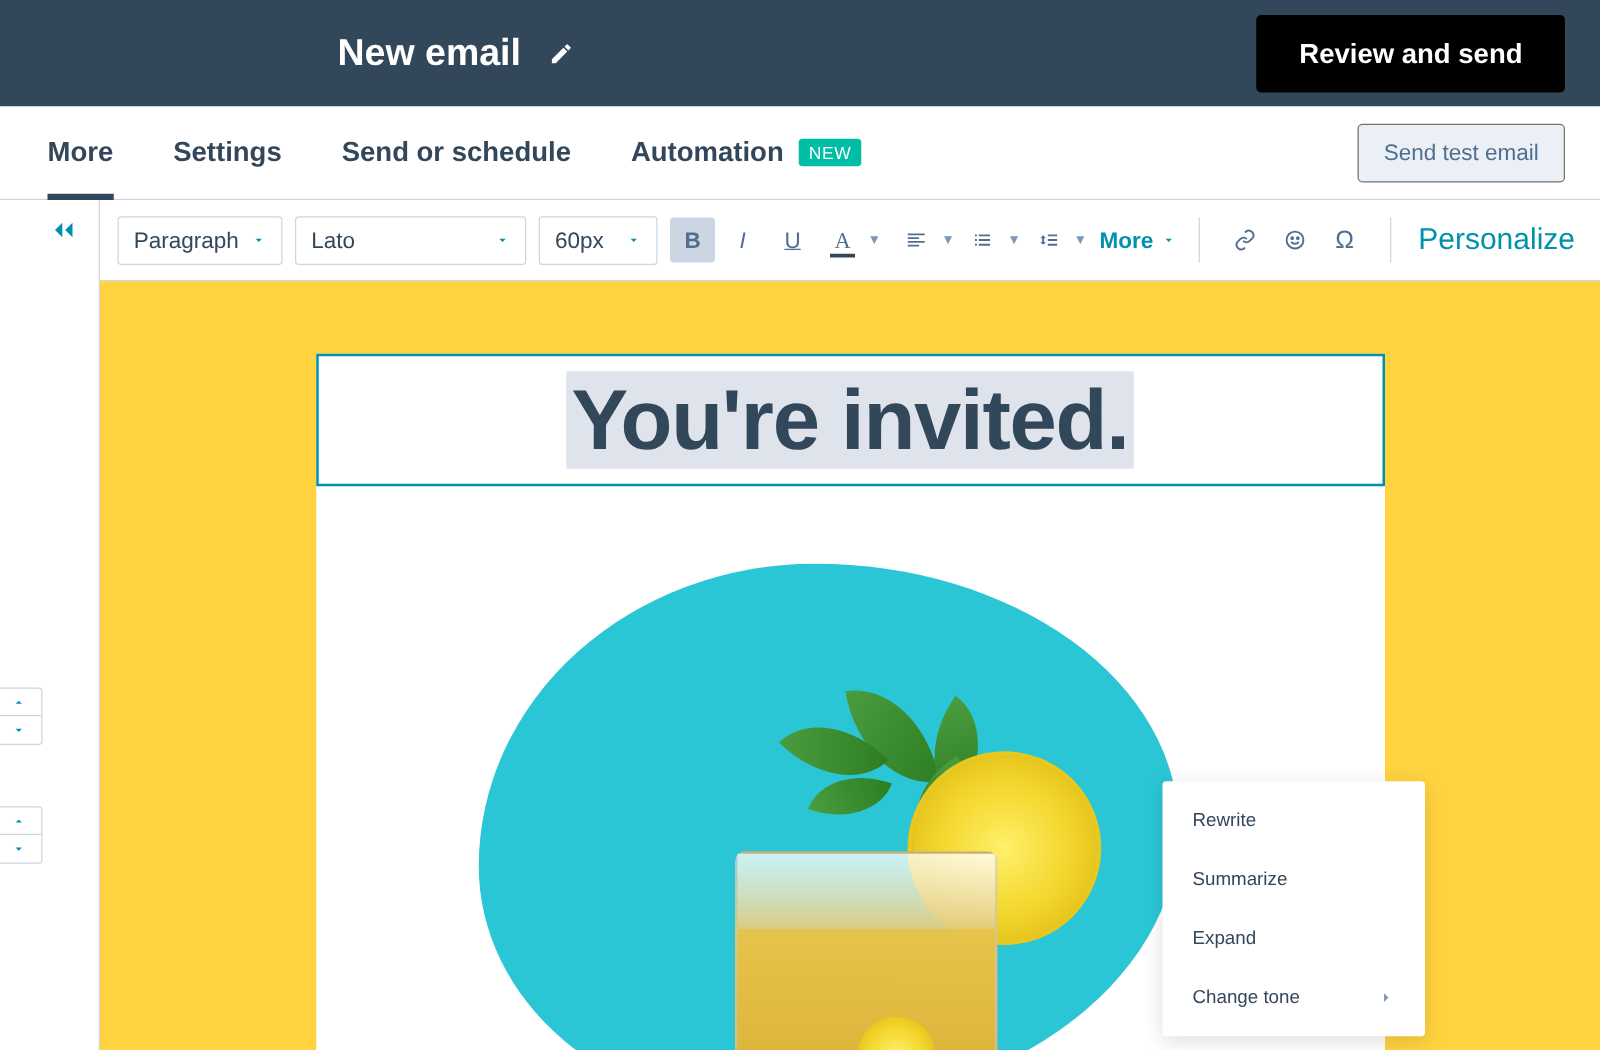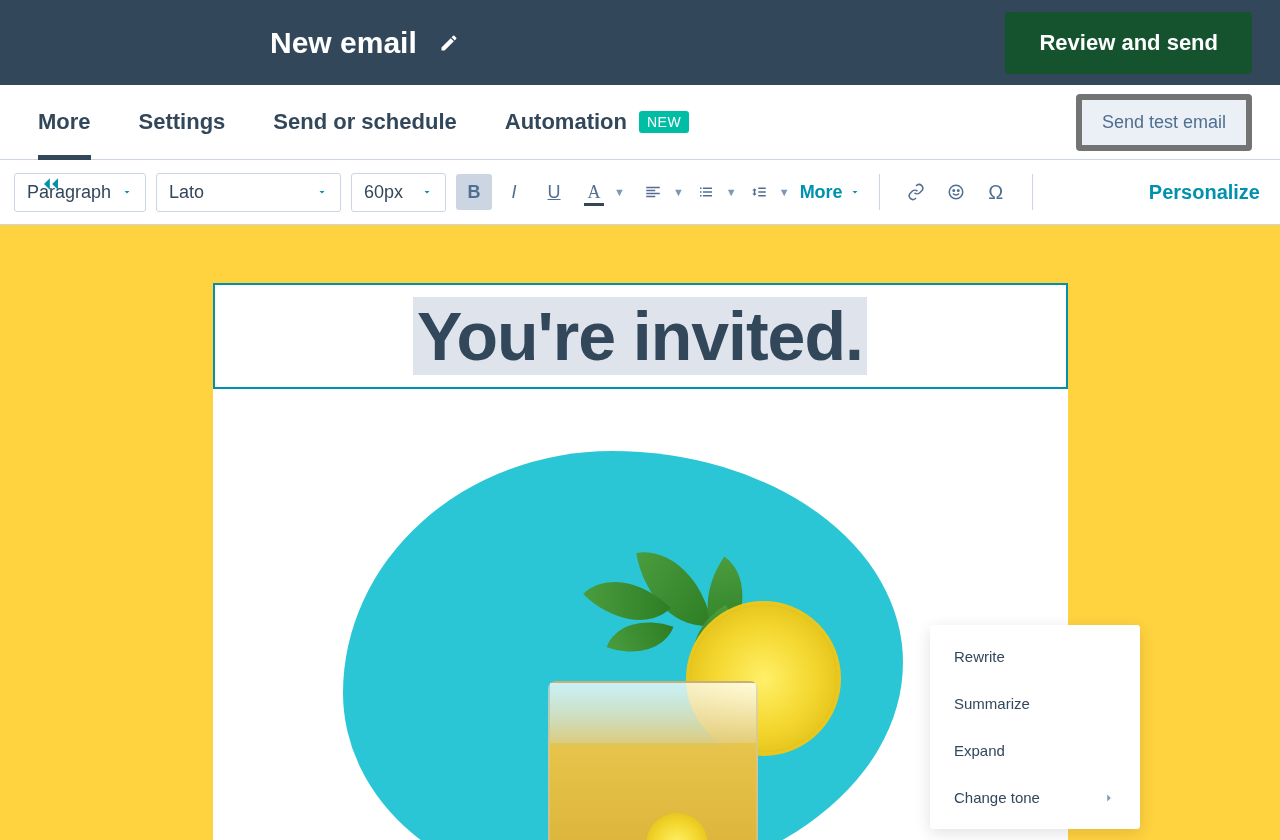--- a/index.html
+++ b/index.html
@@ -2,32 +2,32 @@
 <html><head>
 <meta charset="utf-8">
 <style>
 * { margin: 0; padding: 0; box-sizing: border-box; font-family: -apple-system, BlinkMacSystemFont, "Segoe UI", Helvetica, Arial, sans-serif; }
 body { width: 1280px; height: 840px; overflow: hidden; background: #fff; }
 
 .topbar { background: #33475b; height: 85px; display: flex; align-items: center; justify-content: space-between; padding: 0 28px 0 270px; }
 .topbar-left { display: flex; align-items: center; gap: 22px; }
 .email-title { color: #fff; font-size: 30px; font-weight: 600; }
 .edit-pencil { color: #fff; cursor: pointer; }
-.review-btn { background: #14532d; color: #fff; font-size: 22px; font-weight: 600; border: none; padding: 18px 34px; border-radius: 4px; cursor: pointer; }
+.review-btn { background: #000000; color: #fff; font-size: 22px; font-weight: 600; border: none; padding: 18px 34px; border-radius: 4px; cursor: pointer; }
 
 .subnav { height: 75px; border-bottom: 1px solid #cbd6e2; display: flex; align-items: center; justify-content: space-between; padding: 0 28px 0 38px; }
 .tabs { display: flex; align-items: center; gap: 48px; height: 100%; }
 .tab { font-size: 22px; font-weight: 600; color: #33475b; height: 100%; display: flex; align-items: center; cursor: pointer; position: relative; }
 .tab.active { color: #33475b; }
 .tab.active::after { content: ""; position: absolute; left: 0; right: 0; bottom: -1px; height: 5px; background: #33475b; }
 .new-badge { background: #00bda5; color: #fff; font-size: 14px; font-weight: 400; padding: 3px 8px; border-radius: 3px; margin-left: 12px; letter-spacing: 0.5px; }
 .subnav-right { display: flex; gap: 14px; }
-.secondary-btn { border: 6px solid #737373; background: #eaf0f6; color: #506e91; font-size: 18px; padding: 12px 20px; border-radius: 4px; cursor: pointer; font-weight: 500; display: flex; align-items: center; gap: 8px; }
-
-.workspace { display: flex; height: calc(840px - 85px - 75px); flex-direction: column; }
+.secondary-btn { border: 1px solid #737373; background: #eaf0f6; color: #506e91; font-size: 18px; padding: 12px 20px; border-radius: 4px; cursor: pointer; font-weight: 500; display: flex; align-items: center; gap: 8px; }
+
+.workspace { display: flex; height: calc(840px - 85px - 75px); }
 .leftbar { width: 80px; border-right: 1px solid #cbd6e2; position: relative; }
 .collapse { position: absolute; top: 10px; right: 14px; color: #0091ae; cursor: pointer; }
 .stepper-group { position: absolute; left: -4px; width: 38px; border: 1px solid #cbd6e2; border-radius: 3px; background: #fff; }
 .stepper-group.one { top: 390px; }
 .stepper-group.two { top: 485px; }
 .stepper-btn { height: 22px; display: flex; align-items: center; justify-content: center; color: #0091ae; font-size: 12px; cursor: pointer; }
 .stepper-btn:first-child { border-bottom: 1px solid #cbd6e2; }
 
 .editor-area { flex: 1; display: flex; flex-direction: column; }
 .toolbar { height: 65px; border-bottom: 1px solid #cbd6e2; display: flex; align-items: center; padding: 0 14px; gap: 10px; }
@@ -36,21 +36,21 @@
 .tool-dd.font { width: 185px; justify-content: space-between; }
 .tool-dd.size { width: 95px; justify-content: space-between; }
 .tgrp { display: flex; align-items: center; gap: 4px; }
 .tbtn { width: 36px; height: 36px; display: flex; align-items: center; justify-content: center; border-radius: 3px; cursor: pointer; color: #506e91; font-size: 18px; font-family: Georgia, serif; }
 .tbtn.active { background: #cbd6e2; }
 .tbtn.color { position: relative; }
 .underline-bar { position: absolute; bottom: 4px; left: 8px; right: 8px; height: 3px; background: #33475b; }
 .tiny-caret { color: #7c98b6; font-size: 11px; margin-left: -2px; }
 .more-link { color: #0091ae; font-weight: 600; font-size: 18px; cursor: pointer; display: flex; align-items: center; gap: 6px; }
 .vdiv { width: 1px; height: 36px; background: #cbd6e2; margin: 0 8px; }
-.personalize { color: #0091ae; font-weight: 700; font-size: 20px; cursor: pointer; margin-left: auto; padding-right: 6px; }
+.personalize { color: #0091ae; font-weight: 400; font-size: 24px; cursor: pointer; margin-left: auto; padding-right: 6px; }
 
 .canvas { flex: 1; background: #ffd23f; padding: 58px 0 0 0; position: relative; overflow: hidden; }
 .email-body { background: #fff; width: 855px; margin: 0 auto; position: relative; min-height: 700px; }
 .headline-box { border: 2px solid #0091ae; padding: 12px 0; margin: 0 0 22px 0; text-align: center; }
 .headline { font-size: 68px; font-weight: 700; color: #33475b; display: inline-block; background: #dfe3eb; padding: 0 4px; letter-spacing: -1px; }
 .img-area { position: relative; height: 500px; display: flex; align-items: flex-start; justify-content: center; }
 
 .blob { position: absolute; width: 560px; height: 440px; background: #2bc6d6; border-radius: 48% 52% 58% 42% / 55% 48% 52% 45%; top: 40px; left: 130px; }
 .glass { position: absolute; bottom: -140px; left: 310px; width: 260px; height: 460px; }
 .glass-body { position: absolute; bottom: 0; left: 25px; width: 210px; height: 370px; background: linear-gradient(180deg, rgba(255,255,255,0.4) 0%, #e6c34a 18%, #d4a82e 70%, #c89820 100%); border-radius: 8px 8px 14px 14px; border: 2px solid rgba(200,200,200,0.5); }

